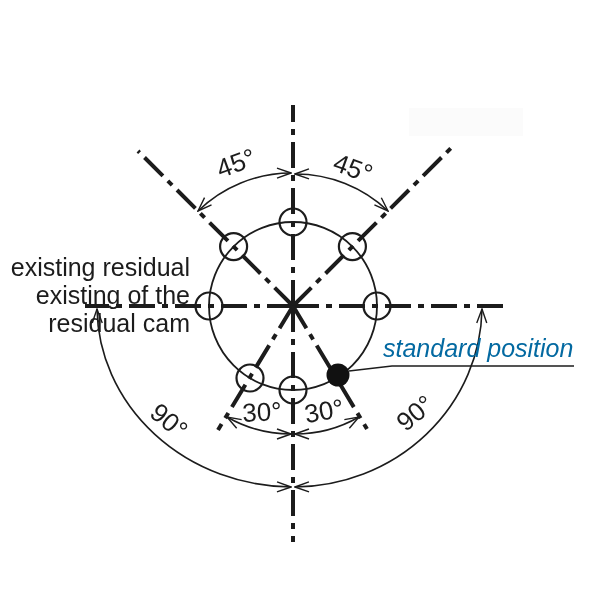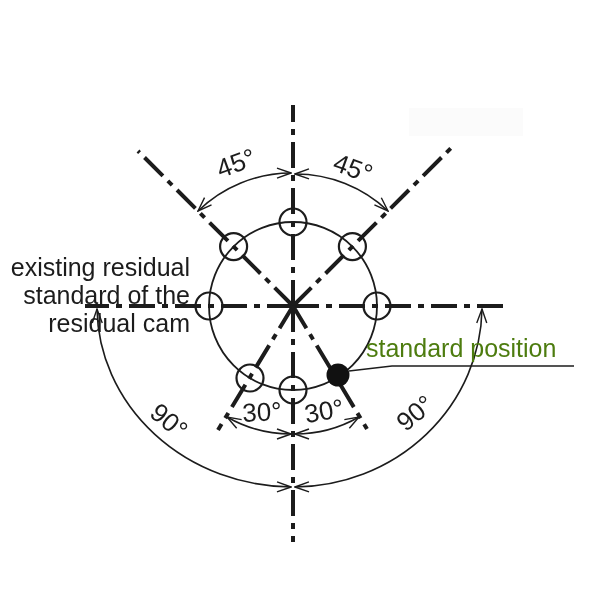--- a/index.html
+++ b/index.html
@@ -35,25 +35,26 @@
     width: 190px;
     text-align: right;
     font-size: 25px;
     line-height: 28px;
     color: #1c1c1c;
     white-space: nowrap;
     margin-top: 36px;
   }
   .callout-label {
     position: absolute;
-    left: 366px;
+    left: 383px;
     top: 334px;
     font-size: 25px;
-    color: #4d7c0f;
+    color: #0369a1;
     white-space: nowrap;
+    font-style: italic;
   }
   .angle-text {
     font-size: 26px;
     fill: #1c1c1c;
   }
 </style>
 </head>
 <body>
 
 <div id="stage">
@@ -105,19 +106,19 @@
     <text class="angle-text" text-anchor="middle" transform="translate(236,163) rotate(-20)" y="9">45°</text>
     <text class="angle-text" text-anchor="middle" transform="translate(353,168) rotate(20)" y="9">45°</text>
     <text class="angle-text" text-anchor="middle" transform="translate(262,412) rotate(-3)" y="9">30°</text>
     <text class="angle-text" text-anchor="middle" transform="translate(324,411) rotate(-10)" y="9">30°</text>
     <text class="angle-text" text-anchor="middle" transform="translate(169,421) rotate(40)" y="9">90°</text>
     <text class="angle-text" text-anchor="middle" transform="translate(415,413) rotate(-40)" y="9">90°</text>
   </svg>
 
   <div class="caption">
     <div>existing residual</div>
-    <div>standard of the</div>
+    <div>existing of the</div>
     <div>residual cam</div>
   </div>
 
   <div class="callout-label">standard position</div>
 
 </div>
 
 </body></html>

